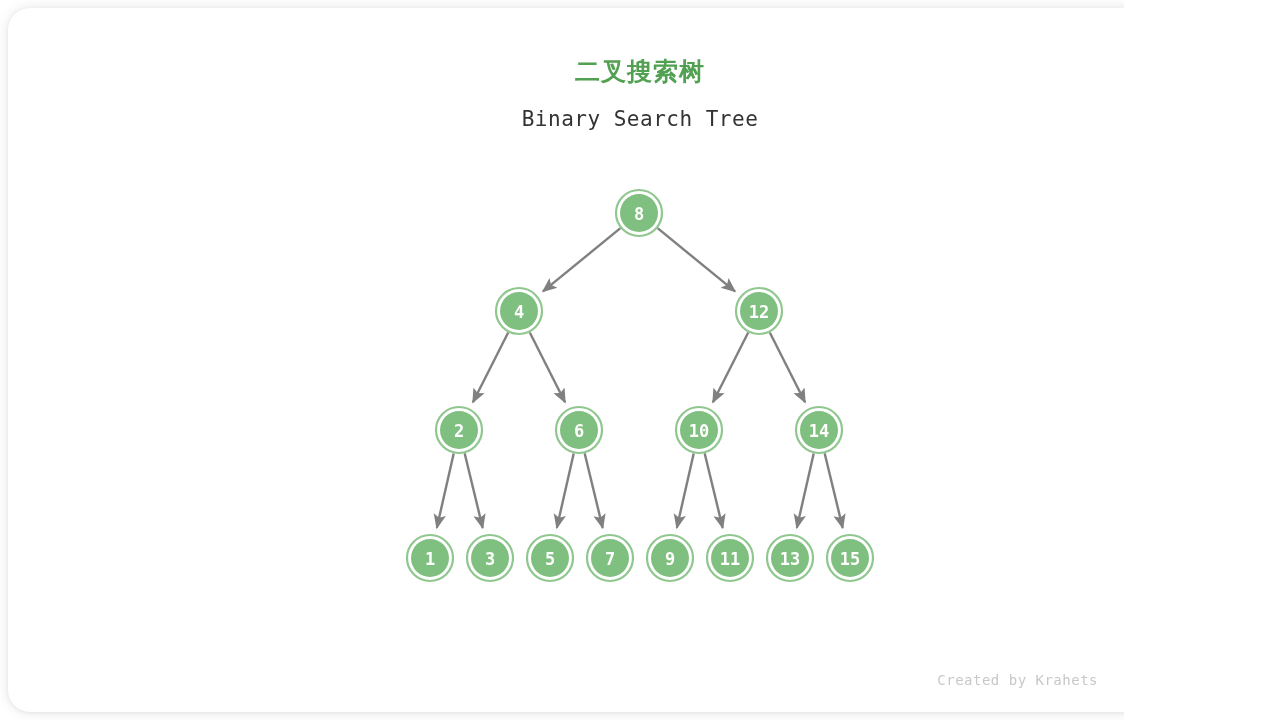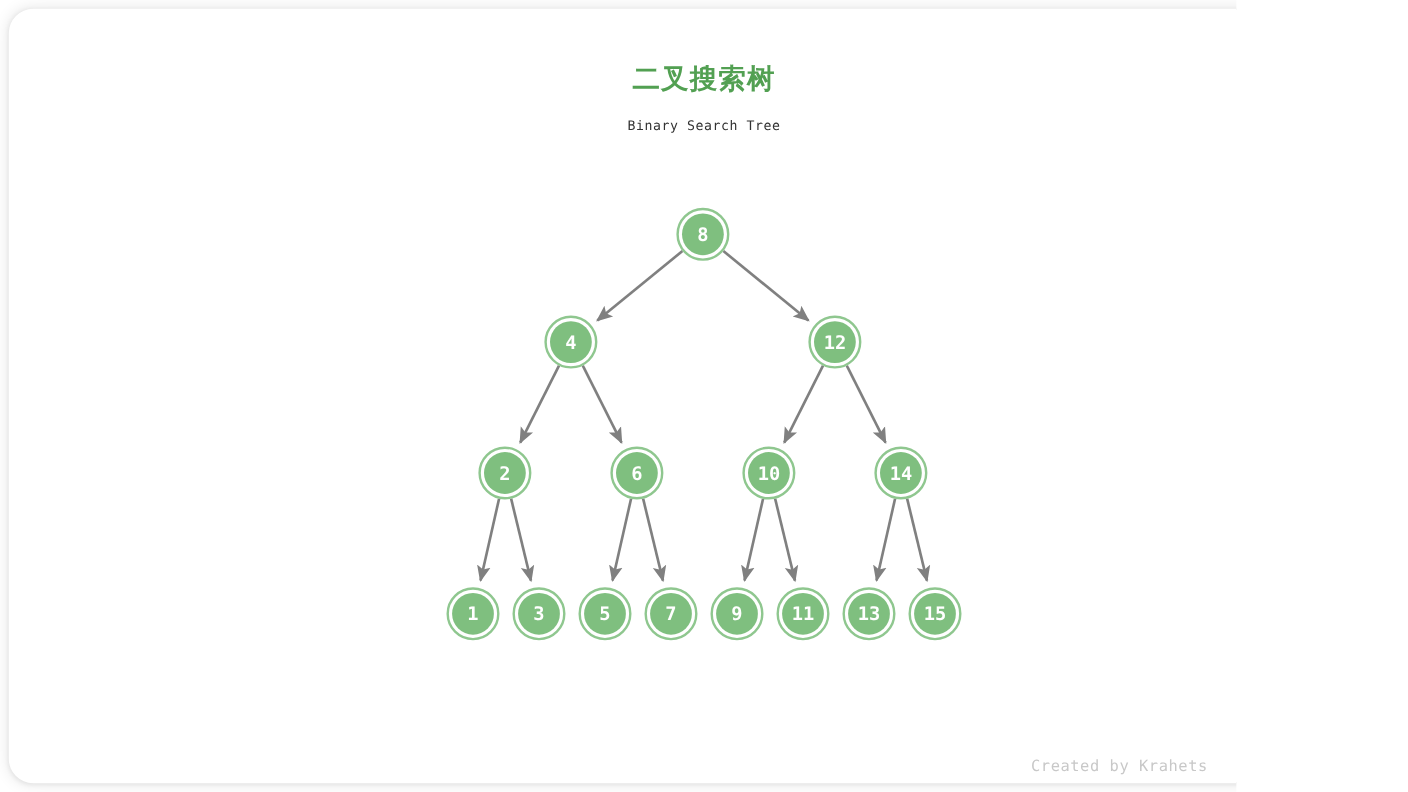--- a/index.html
+++ b/index.html
@@ -38,29 +38,29 @@
     color: #52a052;
     letter-spacing: 1px;
   }
   #subtitle {
     position: absolute;
     left: 0;
     top: 107px;
     width: 1280px;
     text-align: center;
     font-family: "DejaVu Sans Mono", "Liberation Mono", monospace;
-    font-size: 12px;
+    font-size: 21px;
     font-weight: normal;
     color: #333333;
     letter-spacing: 0.5px;
   }
   #footer {
     position: absolute;
     right: 26px;
-    bottom: 15px;
+    bottom: 32px;
     font-family: "DejaVu Sans Mono", "Liberation Mono", monospace;
     font-size: 14px;
     color: #c8c8c8;
     letter-spacing: 0.5px;
   }
   #tree-svg {
     position: absolute;
     left: 0;
     top: 0;
     width: 1280px;

